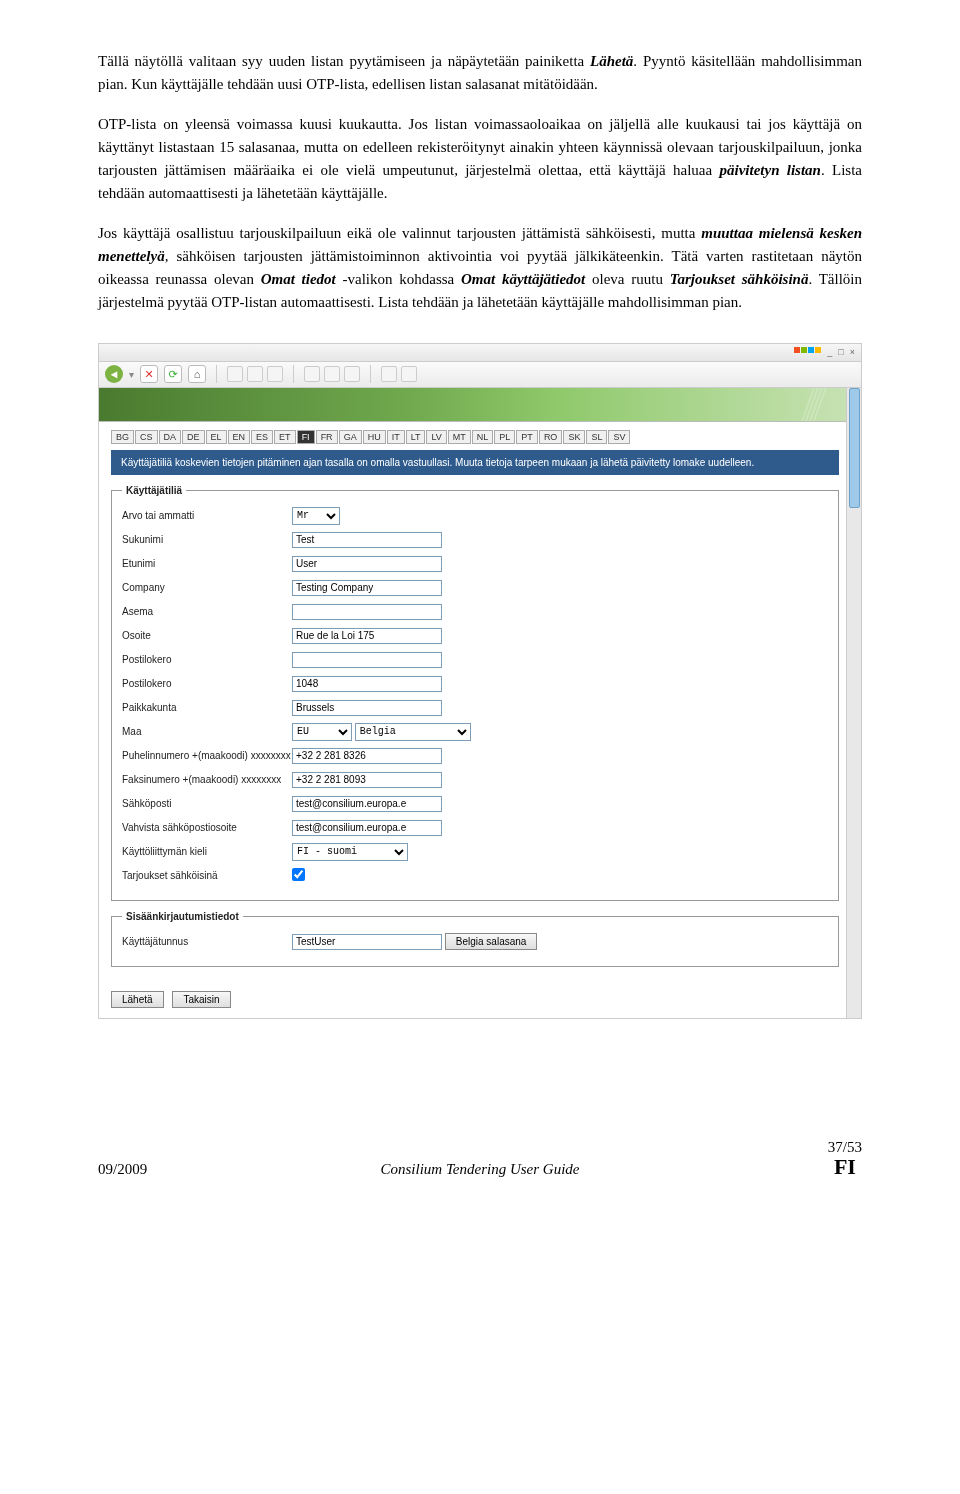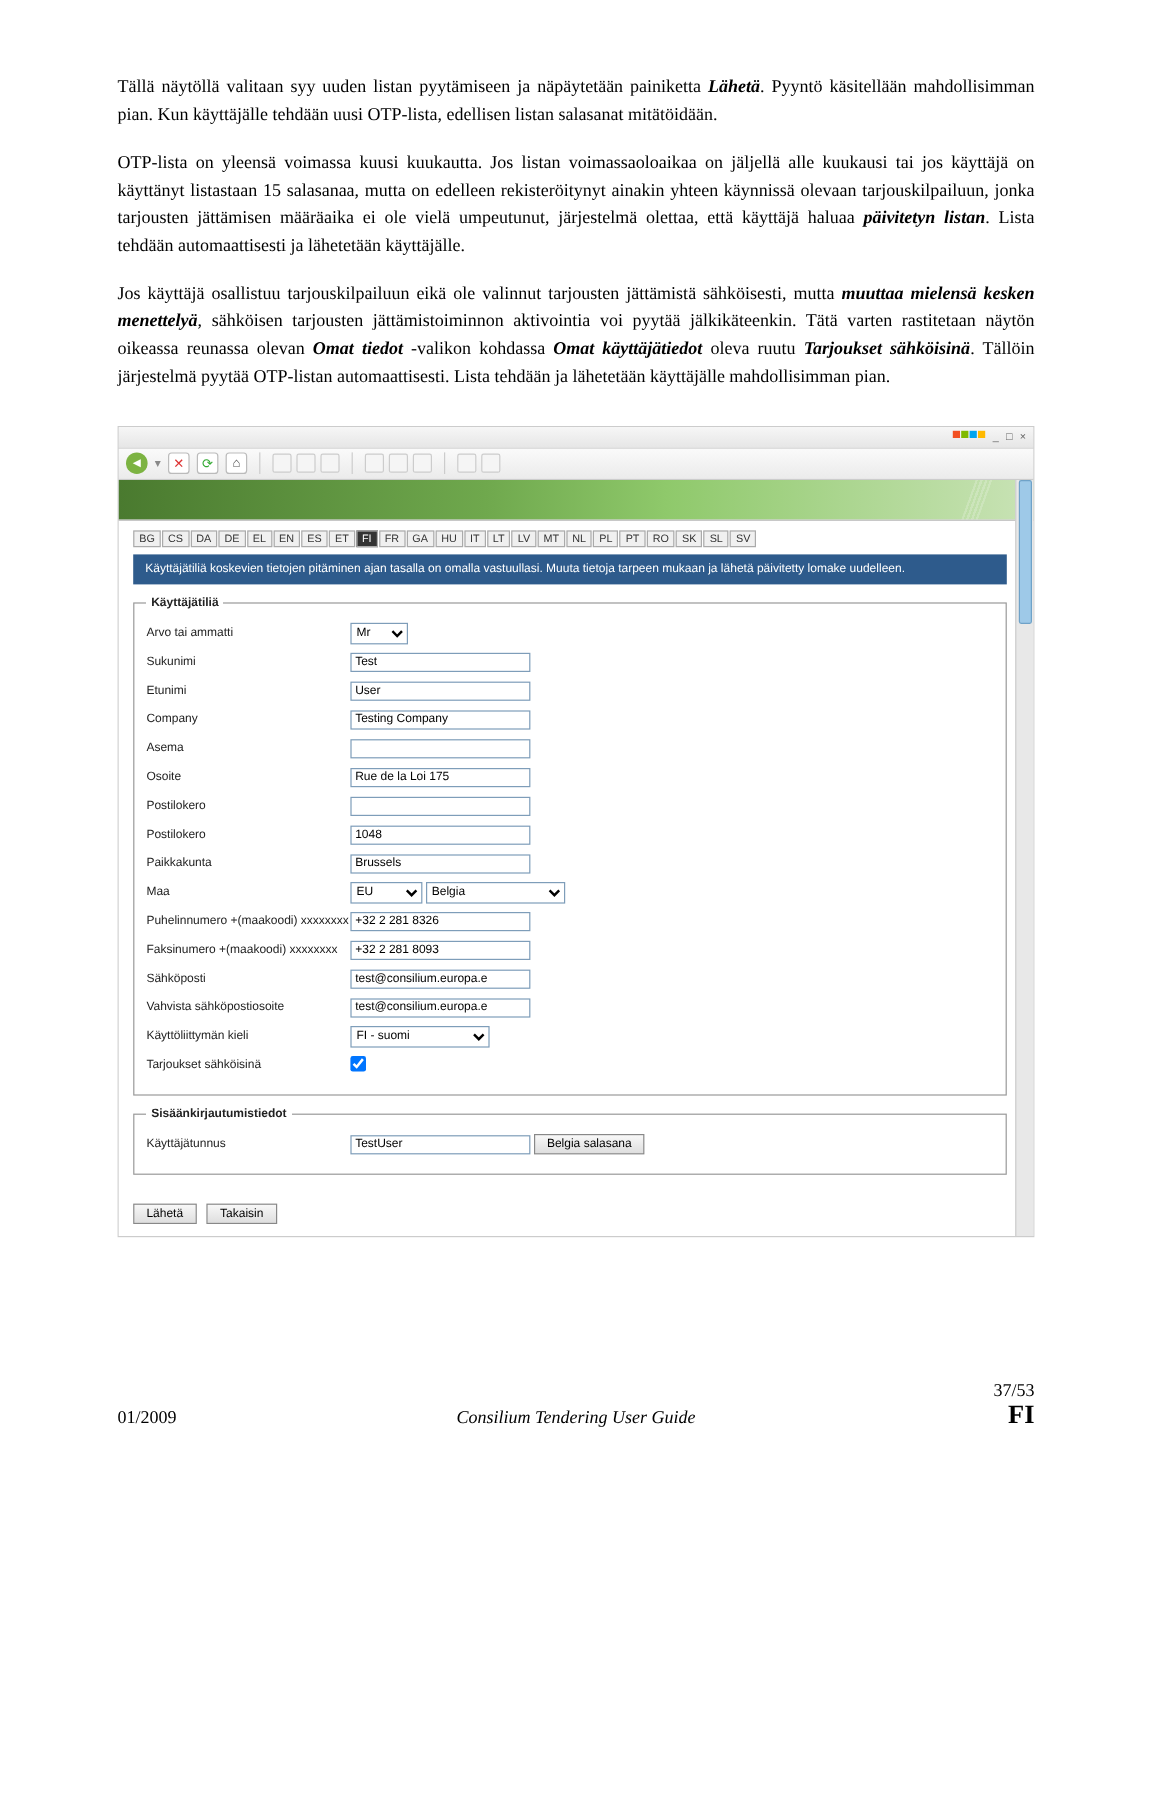--- a/index.html
+++ b/index.html
@@ -1,17 +1,17 @@
 <!DOCTYPE html>
 <html><head>
 <meta charset="utf-8">
 <style>
   * { box-sizing: border-box; margin: 0; padding: 0; }
   body { font-family: "Times New Roman", serif; font-size: 15px; background: #fff; color: #000; }
-  .page { width: 900px; margin: 12px auto; padding: 50px 68px 30px; }
+  .page { width: 900px; margin: 0 auto; padding: 50px 68px 30px; }
   .body-text p { margin-bottom: 16px; line-height: 1.55; text-align: justify; }
   em.bi { font-style: italic; font-weight: bold; }
 
   .screenshot { margin-top: 28px; font-family: Arial, sans-serif; font-size: 10px; border: 1px solid #ccc; position: relative; }
   .titlebar { height: 18px; background: linear-gradient(#f6f6f6,#e6e6e6); display:flex; align-items:center; justify-content:space-between; padding:0 6px; border-bottom:1px solid #ccc; }
   .win-logo { display:inline-flex; gap:1px; }
   .win-logo span { width:6px; height:6px; display:block; }
   .win-logo .r{background:#f25022;} .win-logo .g{background:#7fba00;} .win-logo .b{background:#00a4ef;} .win-logo .y{background:#ffb900;}
   .winbtns { display:flex; gap:6px; color:#666; font-size:9px; }
   .toolbar { height:26px; background: linear-gradient(#fafafa,#ebebeb); border-bottom:1px solid #ccc; display:flex; align-items:center; padding:0 6px; gap:6px; }
@@ -32,28 +32,28 @@
   .lang { display:inline-block; border:1px solid #aaa; background:#f0f0f0; padding:1px 4px; margin-right:1px; font-size:9px; color:#333; }
   .lang.active { background:#333; color:#fff; }
 
   .notice { background:#2e5b8c; color:#fff; padding:7px 10px; font-size:10px; margin: 6px 0 10px; }
 
   fieldset { border:1px solid #999; padding: 6px 10px 10px; margin-bottom: 10px; position: relative; }
   legend { padding: 0 4px; font-size:10px; font-weight:bold; color:#222; }
   .row { display:flex; align-items:center; min-height:20px; margin:4px 0; }
   .lbl { width: 170px; color:#222; font-size:10px; line-height:1.15; }
   .ctl input[type=text] { width:150px; height:16px; border:1px solid #7e9db9; font-size:10px; padding:0 3px; font-family: Arial; }
-  select { height:18px; border:1px solid #7e9db9; font-size:10px; font-family: Liberation Sans, sans-serif; background:#fff; }
+  select { height:18px; border:1px solid #7e9db9; font-size:10px; font-family: Liberation Mono, monospace; background:#fff; }
   .sel-sm{width:48px;} .sel-md{width:60px;} .sel-lg{width:116px;}
   input[type=checkbox]{ width:13px; height:13px; }
   .btn { background: linear-gradient(#f8f8f8,#dedede); border:1px solid #888; padding:2px 10px; font-size:10px; font-family: Arial; margin-right:6px; }
 
   .footer { margin-top: 120px; display:flex; justify-content:space-between; align-items:flex-end; font-family:"Times New Roman", serif; font-size:15px; }
   .footer-center { position:absolute; left:50%; transform:translateX(-50%); font-style: italic; }
-  .footer-right { text-align:right; }
+  .footer-right { text-align:center; }
   .footer-right .big { font-size:22px; font-weight:bold; line-height:1; }
   .footer-wrap { position: relative; }
 </style>
 </head>
 <body>
 
 <div class="page">
 
   <div class="body-text">
     <p>
@@ -215,21 +215,21 @@
 
       <div style="margin-top:24px;">
         <button class="btn">Lähetä</button>
         <button class="btn">Takaisin</button>
       </div>
     </div>
   </div>
 
   <div class="footer-wrap">
     <div class="footer">
-      <span>01/2009</span>
+      <span>09/2009</span>
       <span class="footer-center">Consilium Tendering User Guide</span>
       <span class="footer-right">
         <span>37/53</span><br>
         <span class="big">FI</span>
       </span>
     </div>
   </div>
 
 </div>
 

